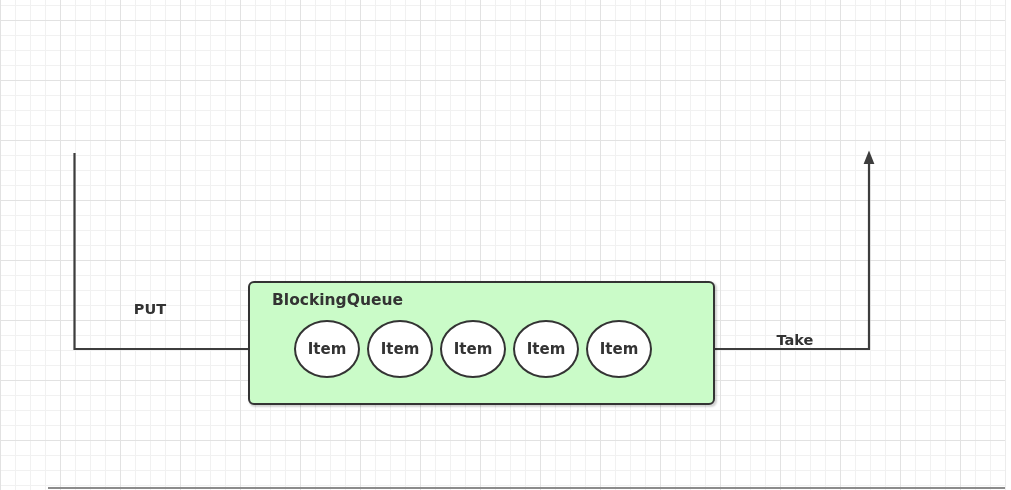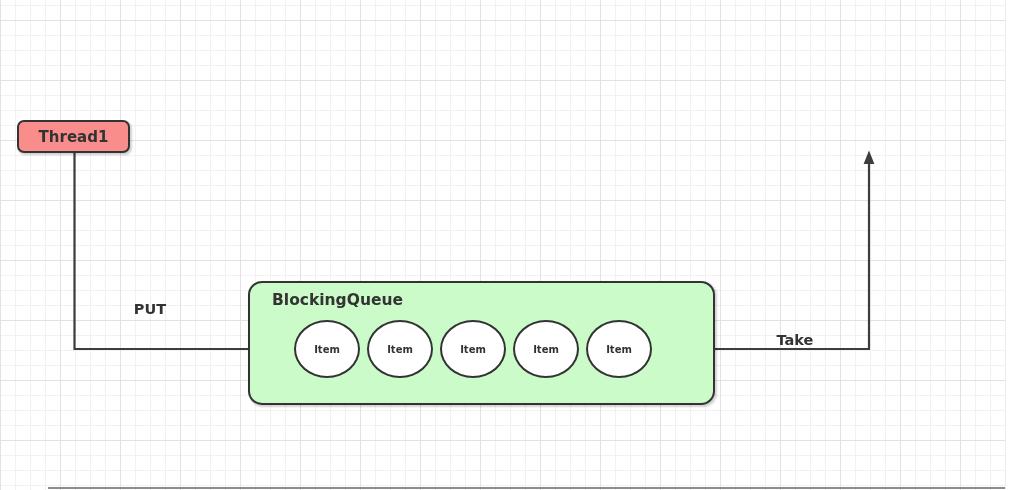--- a/index.html
+++ b/index.html
@@ -55,21 +55,21 @@
     border-radius: 7px;
     background: #F98D8B;
     font-size: 15px;
     box-shadow: 1.5px 1.5px 2px rgba(0,0,0,0.18);
   }
   #thread1 { left: 17px;  top: 120px; }
   #thread2 { left: 813px; top: 115px; }
   .queue-node {
     left: 248px; top: 281px;
     width: 467px; height: 124px;
-    border-radius: 14px;
+    border-radius: 6px;
     background: #CAFBC8;
     box-shadow: 1.5px 1.5px 2px rgba(0,0,0,0.18);
     display: block;
   }
   .queue-title {
     position: absolute;
     left: 22px; top: 8px;
     font-weight: bold;
     font-size: 15.5px;
     color: #333333;
@@ -79,21 +79,21 @@
     top: 37px;
     width: 66px; height: 58px;
     border-radius: 50%;
     background: #ffffff;
     border: 2.5px solid #333333;
     box-sizing: border-box;
     display: flex;
     align-items: center;
     justify-content: center;
     font-weight: bold;
-    font-size: 10px;
+    font-size: 15px;
     color: #333333;
   }
   .qi-0 { left: 44px; }
   .qi-1 { left: 117px; }
   .qi-2 { left: 190px; }
   .qi-3 { left: 263px; }
   .qi-4 { left: 336px; }
   .edge-label {
     position: absolute;
     font-weight: bold;
@@ -135,23 +135,20 @@
     <path class="edge-line" d="M 74.5 153 L 74.5 349 L 278 349"></path>
     <path class="arrow-head" d="M 291 349 L 277.5 343.6 L 277.5 354.4 Z"></path>
 
     <path class="edge-line" d="M 648 349 L 869 349 L 869 164"></path>
     <path class="arrow-head" d="M 869 150.5 L 863.6 164 L 874.4 164 Z"></path>
 
     <path class="dash-line" d="M 295 313.5 L 668 313.5"></path>
     <path class="dash-line" d="M 295 380.5 L 668 380.5"></path>
   </svg>
 
-  <div id="thread1" class="node thread-node">
-    <span>Thread1</span>
-  </div>
 
 
   <div class="node queue-node">
     <div class="queue-title">BlockingQueue</div>
 
     <div class="queue-item qi-0">
       <span>Item</span>
     </div>
     <div class="queue-item qi-1">
       <span>Item</span>

